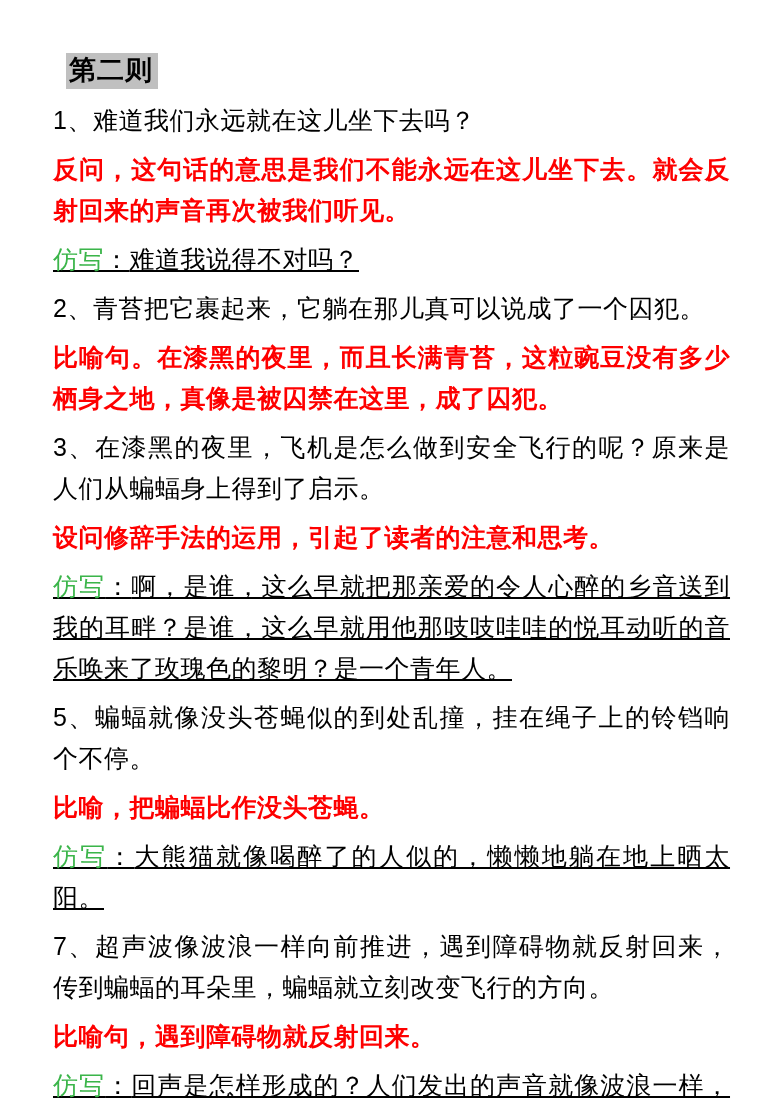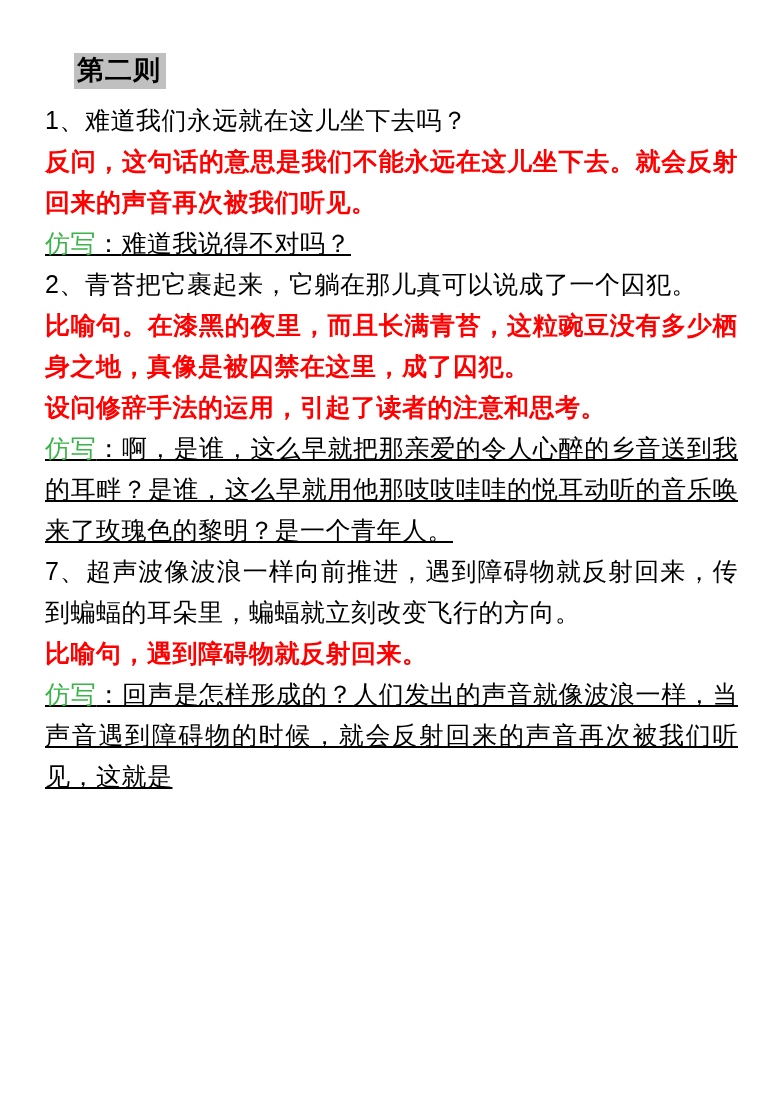--- a/index.html
+++ b/index.html
@@ -18,36 +18,36 @@
     width: 780px;
     height: 1103px;
     overflow: hidden;
     font-family: "Liberation Sans", "DejaVu Sans", sans-serif;
     color: var(--ink);
   }
   .page {
     padding: 52px 42px 0 45px;
   }
   .title-row {
-    margin: 0 0 11px 8px;
+    margin: 0 0 11px 0;
     line-height: 1;
     padding-left: 21px;
   }
   .title-highlight {
     display: inline-block;
     font-size: 27px;
     font-weight: bold;
     color: var(--ink);
     background: var(--title-bg);
     padding: 4px 5px 5px 3px;
     letter-spacing: 1px;
   }
   .item { margin: 0; }
   .item p {
-    margin: 0;
+    margin: 8px;
     font-size: 25px;
     line-height: 41px;
     text-align: justify;
     letter-spacing: 0.5px;
   }
   .question { color: var(--ink); font-weight: normal; }
   .analysis { color: var(--red); font-weight: bold; }
   .imitation { color: var(--ink); text-decoration: underline; }
   .imitation .label { color: var(--green); }
   .imitation .colon { color: var(--ink); }
@@ -64,24 +64,30 @@
     <p class="analysis">反问，这句话的意思是我们不能永远在这儿坐下去。就会反射回来的声音再次被我们听见。</p>
     <p class="imitation"><span class="label">仿写</span><span class="colon">：</span><span class="text">难道我说得不对吗？</span></p>
   </section>
 
   <section class="item">
     <p class="question">2、青苔把它裹起来，它躺在那儿真可以说成了一个囚犯。</p>
     <p class="analysis">比喻句。在漆黑的夜里，而且长满青苔，这粒豌豆没有多少栖身之地，真像是被囚禁在这里，成了囚犯。</p>
   </section>
 
   <section class="item">
+    <p class="question">3、在漆黑的夜里，飞机是怎么做到安全飞行的呢？原来是人们从蝙蝠身上得到了启示。</p>
     <p class="analysis">设问修辞手法的运用，引起了读者的注意和思考。</p>
     <p class="imitation"><span class="label">仿写</span><span class="colon">：</span><span class="text">啊，是谁，这么早就把那亲爱的令人心醉的乡音送到我的耳畔？是谁，这么早就用他那吱吱哇哇的悦耳动听的音乐唤来了玫瑰色的黎明？是一个青年人。</span></p>
   </section>
 
+  <section class="item">
+    <p class="question">5、蝙蝠就像没头苍蝇似的到处乱撞，挂在绳子上的铃铛响个不停。</p>
+    <p class="analysis">比喻，把蝙蝠比作没头苍蝇。</p>
+    <p class="imitation"><span class="label">仿写</span><span class="colon">：</span><span class="text">大熊猫就像喝醉了的人似的，懒懒地躺在地上晒太阳。</span></p>
+  </section>
 
   <section class="item">
     <p class="question">7、超声波像波浪一样向前推进，遇到障碍物就反射回来，传到蝙蝠的耳朵里，蝙蝠就立刻改变飞行的方向。</p>
     <p class="analysis">比喻句，遇到障碍物就反射回来。</p>
     <p class="imitation"><span class="label">仿写</span><span class="colon">：</span><span class="text">回声是怎样形成的？人们发出的声音就像波浪一样，当声音遇到障碍物的时候，就会反射回来的声音再次被我们听见，这就是</span></p>
   </section>
 
 </div>
 
 </body></html>

